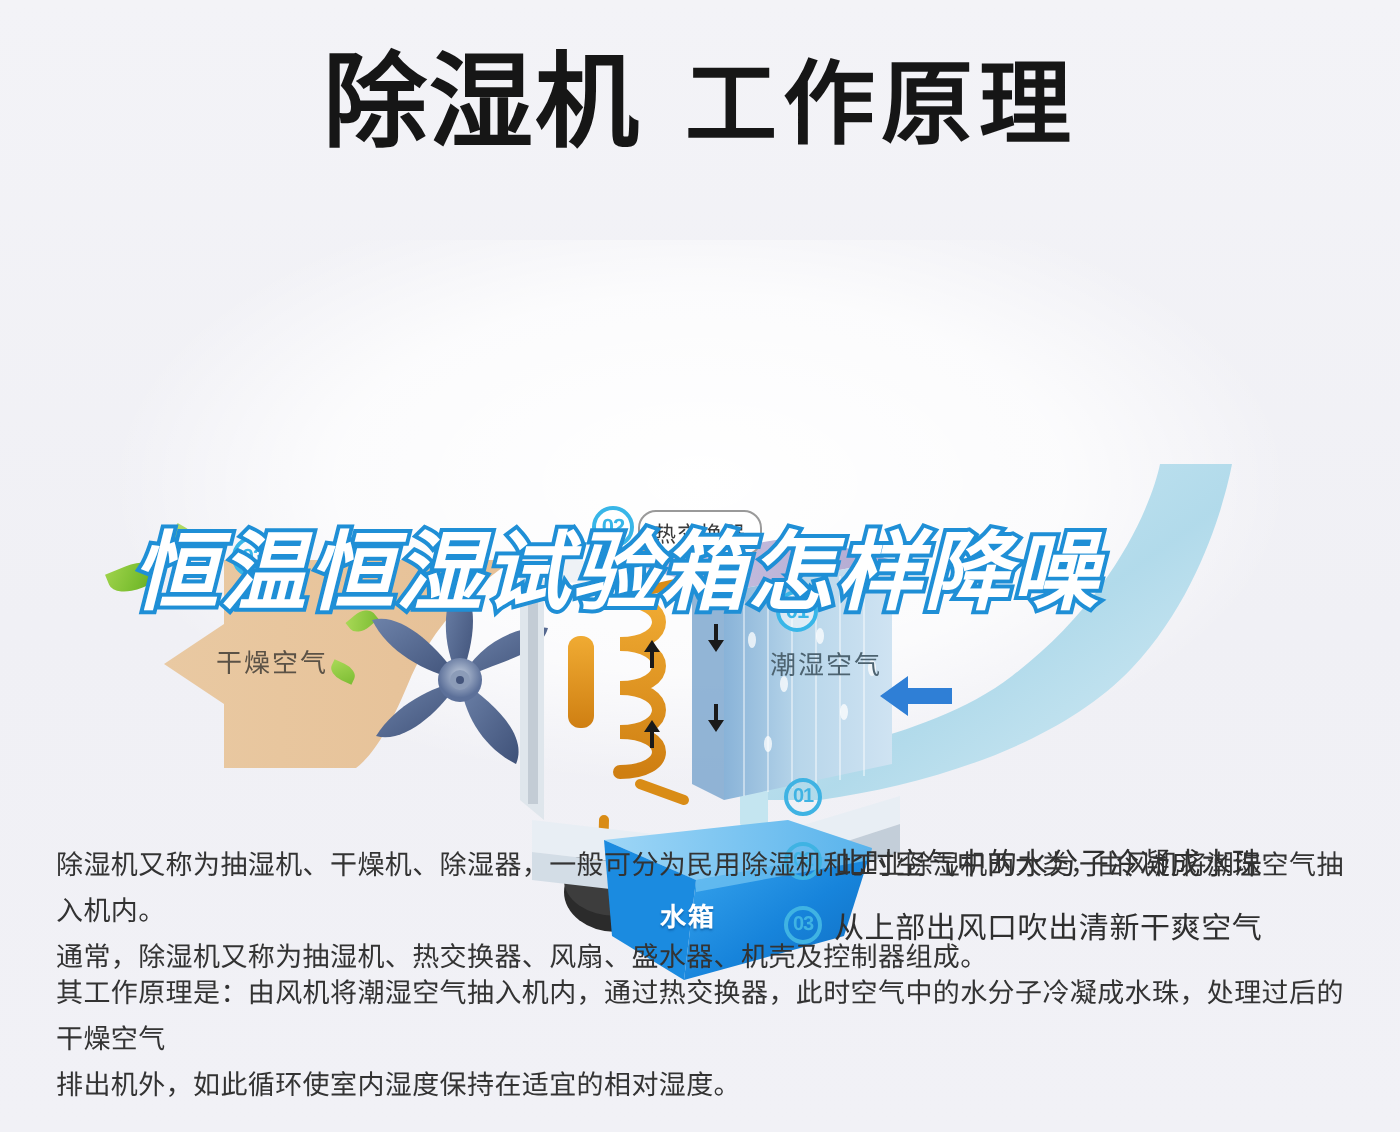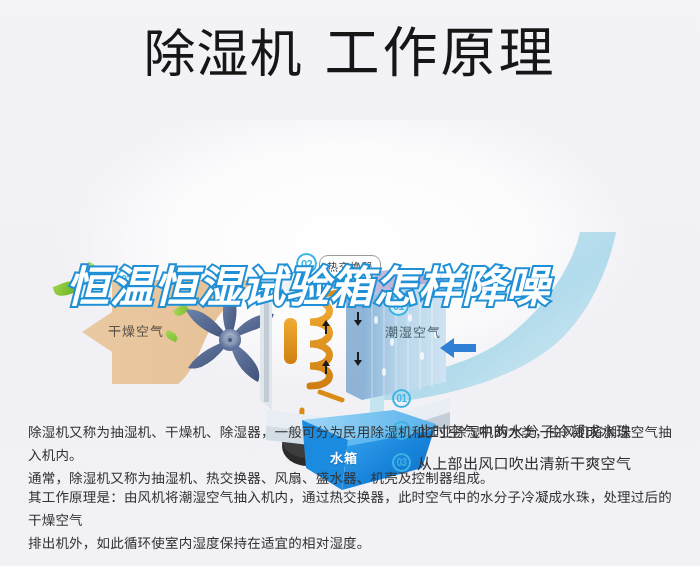--- a/index.html
+++ b/index.html
@@ -29,28 +29,28 @@
   .title-wrap {
     position: absolute;
     top: 26px;
     left: 0;
     width: 700px;
     text-align: center;
     white-space: nowrap;
   }
   .title-a, .title-b {
     font-size: 52px;
-    font-weight: 400;
+    font-weight: 700;
     color: #161616;
     letter-spacing: 1px;
     vertical-align: middle;
     line-height: 1;
   }
   .title-b {
-    font-size: 55px;
+    font-size: 46px;
     letter-spacing: 3px;
     margin-left: 22px;
   }
 
   
   .diagram {
     position: absolute;
     left: 0; top: 110px;
     width: 700px; height: 290px;
   }

